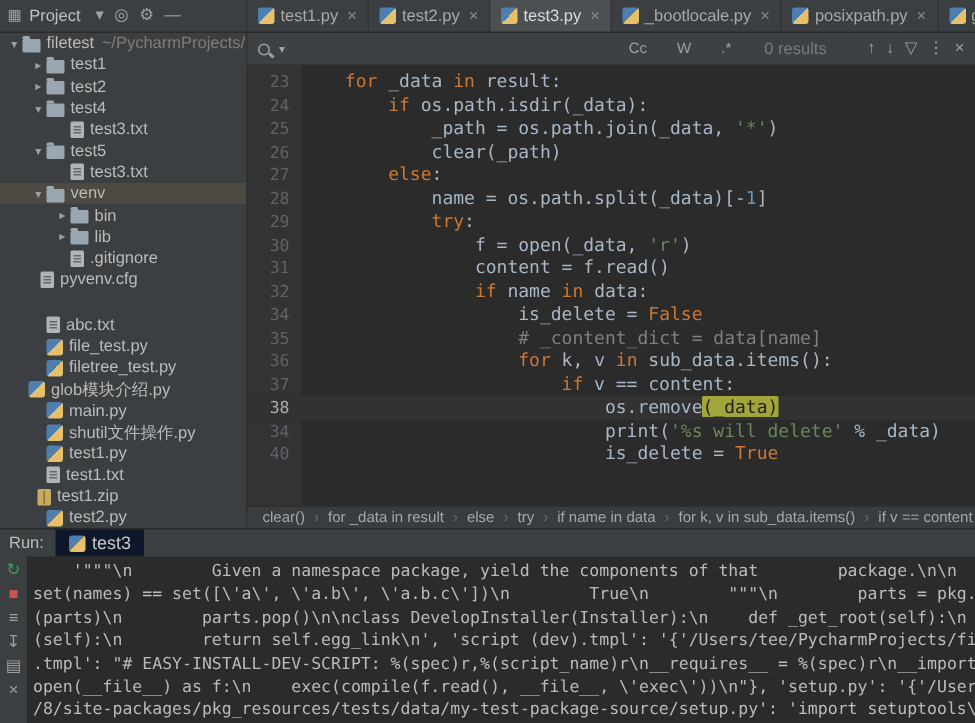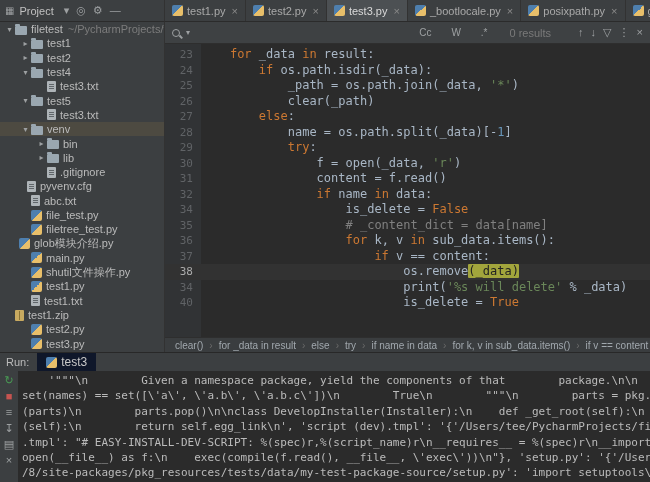--- a/index.html
+++ b/index.html
@@ -179,21 +179,21 @@
       <div class="trow" style="padding-left: 36px;">
         <span class="arrow"></span>
         <span class="fi txt"></span>
         <span class="tlabel">.gitignore</span>
       </div>
       <div class="trow" style="padding-left: 16px;">
         <span class="arrow"></span>
         <span class="fi txt"></span>
         <span class="tlabel">pyvenv.cfg</span>
       </div>
-      <div class="trow" style="padding-left: 20px;">
+      <div class="trow" style="padding-left: 20px; margin-top: 16px;">
         <span class="arrow"></span>
         <span class="fi txt"></span>
         <span class="tlabel">abc.txt</span>
       </div>
       <div class="trow" style="padding-left: 20px;">
         <span class="arrow"></span>
         <span class="fi python"></span>
         <span class="tlabel">file_test.py</span>
       </div>
       <div class="trow" style="padding-left: 20px;">
@@ -219,21 +219,21 @@
       <div class="trow" style="padding-left: 20px;">
         <span class="arrow"></span>
         <span class="fi python"></span>
         <span class="tlabel">test1.py</span>
       </div>
       <div class="trow" style="padding-left: 20px;">
         <span class="arrow"></span>
         <span class="fi txt"></span>
         <span class="tlabel">test1.txt</span>
       </div>
-      <div class="trow" style="padding-left: 4px;">
+      <div class="trow" style="padding-left: 14px;">
         <span class="arrow"></span>
         <span class="fi zip"></span>
         <span class="tlabel">test1.zip</span>
       </div>
       <div class="trow" style="padding-left: 20px;">
         <span class="arrow"></span>
         <span class="fi python"></span>
         <span class="tlabel">test2.py</span>
       </div>
       <div class="trow" style="padding-left: 20px;">

